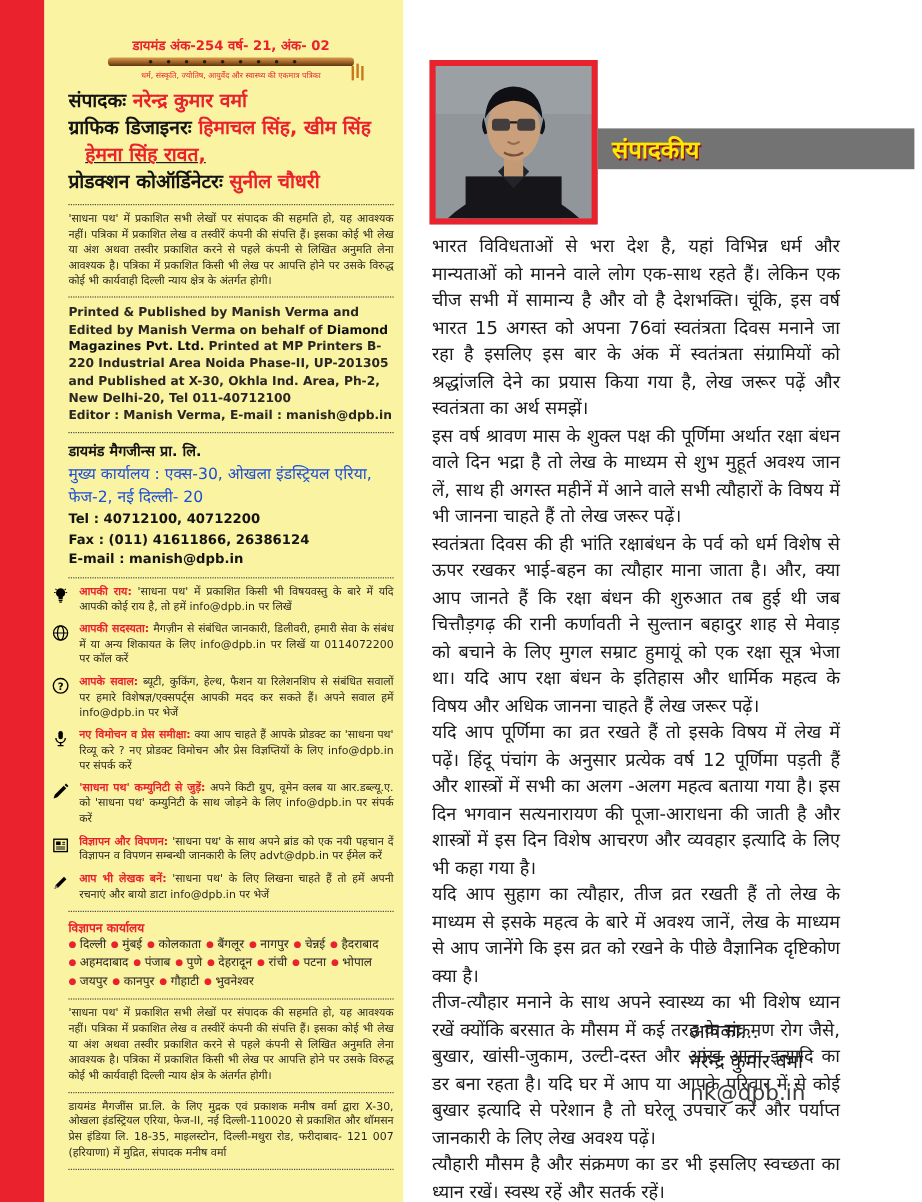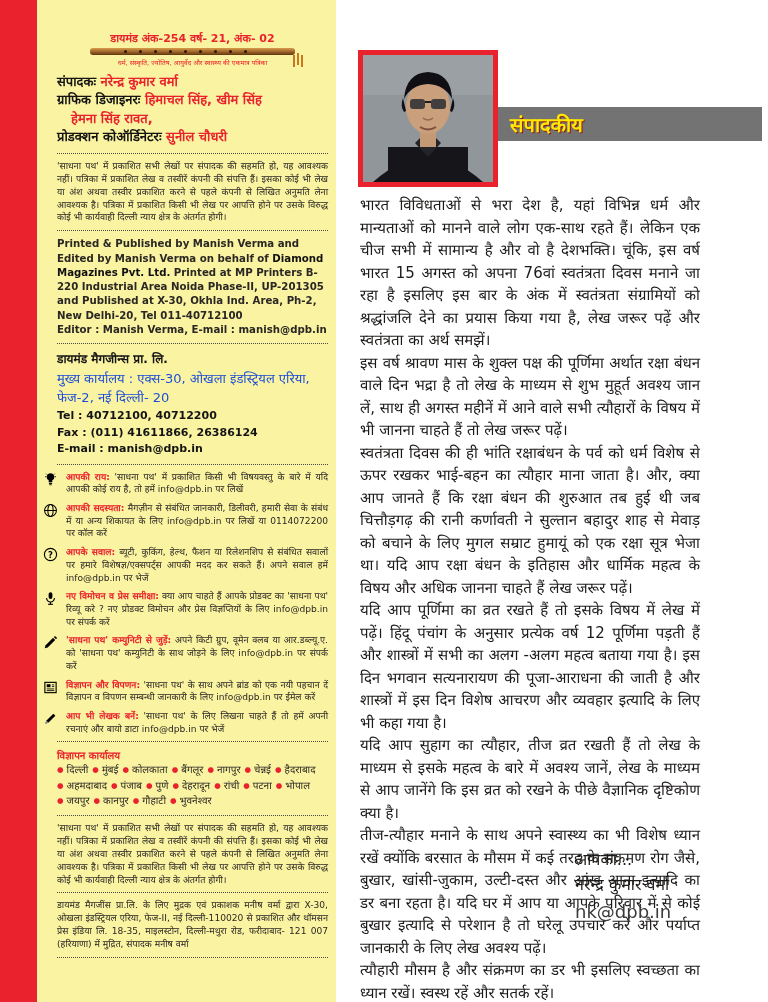--- a/index.html
+++ b/index.html
@@ -22,24 +22,24 @@
   .masthead-title{color:#e9222d;font-size:34px;font-weight:bold;line-height:1.05;
                   text-shadow:2.5px 2.5px 0 #8e1016;}
   .flute{position:relative;width:205px;height:7px;margin:3px auto 2px auto;border-radius:3px;
          background:linear-gradient(to bottom,#d99a4a,#8a5420 70%,#5f3410);}
   .flute::before{content:"";position:absolute;left:34px;top:2px;width:3px;height:3px;border-radius:50%;
          background:#2e1a06;box-shadow:15px 0 #2e1a06,30px 0 #2e1a06,45px 0 #2e1a06,60px 0 #2e1a06,
          75px 0 #2e1a06,90px 0 #2e1a06,105px 0 #2e1a06,120px 0 #2e1a06;}
   .flute::after{content:"";position:absolute;right:-4px;top:5px;width:2px;height:12px;background:#c8791f;
          box-shadow:4px 2px 0 #c8791f,-4px 2px 0 #c8791f;}
   .masthead-tagline{color:#e9222d;font-size:6.5px;margin-top:3px;}
-  .credits{margin-top:6px;font-size:13px;line-height:1.42;font-weight:bold;}
+  .credits{margin-top:6px;font-size:16px;line-height:1.42;font-weight:bold;}
   .credit-label{color:#141414;}
   .credit-value{color:#e9222d;}
-  .credit-indent{padding-left:14px;}
+  .credit-indent{padding-left:14px;text-decoration:underline;}
   .dotted{border:none;border-top:1px dotted #4a4a4a;margin:6px 0;}
   .para-sm{font-size:9.1px;line-height:1.42;text-align:justify;color:#2a2724;}
   .eng-block{font-size:10.2px;line-height:1.4;color:#2a2724;font-weight:bold;}
   .eng-bold{font-weight:bold;color:#111;}
   .company-name{font-size:12px;font-weight:bold;color:#141414;margin:2px 0 3px 0;}
   .company-addr{font-size:13px;line-height:1.45;color:#1d4ed8;}
   .company-contact{font-size:11px;line-height:1.5;color:#141414;font-weight:bold;}
   .service{display:flex;gap:6px;margin:6px 0;margin-left:-14px;}
   .svc-icon{flex:none;width:17px;padding-top:1px;}
   .svc-icon svg{width:15px;height:15px;}
@@ -154,21 +154,21 @@
       <span class="svc-icon"><svg viewBox="0 0 16 16">
             <rect x="2" y="2.5" width="12" height="11" fill="none" stroke="#000" stroke-width="1.2"></rect>
             <rect x="4" y="4.5" width="4" height="3.2"></rect>
             <g stroke="#000" stroke-width="0.9">
               <line x1="9.5" y1="5.2" x2="12" y2="5.2"></line>
               <line x1="9.5" y1="7" x2="12" y2="7"></line>
               <line x1="4" y1="9.5" x2="12" y2="9.5"></line>
               <line x1="4" y1="11.3" x2="12" y2="11.3"></line>
             </g>
           </svg></span>
-      <span class="svc-text"><span class="svc-label">विज्ञापन और विपणन:</span><span> 'साधना पथ' के साथ अपने ब्रांड को एक नयी पहचान दें विज्ञापन व विपणन सम्बन्धी जानकारी के लिए info@dpb.in पर ईमेल करें</span></span>
+      <span class="svc-text"><span class="svc-label">विज्ञापन और विपणन:</span><span> 'साधना पथ' के साथ अपने ब्रांड को एक नयी पहचान दें विज्ञापन व विपणन सम्बन्धी जानकारी के लिए advt@dpb.in पर ईमेल करें</span></span>
     </div>
     <div class="service">
       <span class="svc-icon"><svg viewBox="0 0 16 16">
             <path d="M2.5 13.5l1.2-3.4 7.3-7.3 2.2 2.2-7.3 7.3z"></path>
             <path d="M2.5 13.5l3.4-1.2-2.2-2.2z" fill="#8a8a8a"></path>
           </svg></span>
       <span class="svc-text"><span class="svc-label">आप भी लेखक बनें:</span><span> 'साधना पथ' के लिए लिखना चाहते हैं तो हमें अपनी रचनाएं और बायो डाटा info@dpb.in पर भेजें</span></span>
     </div>
 
     <hr class="dotted">

